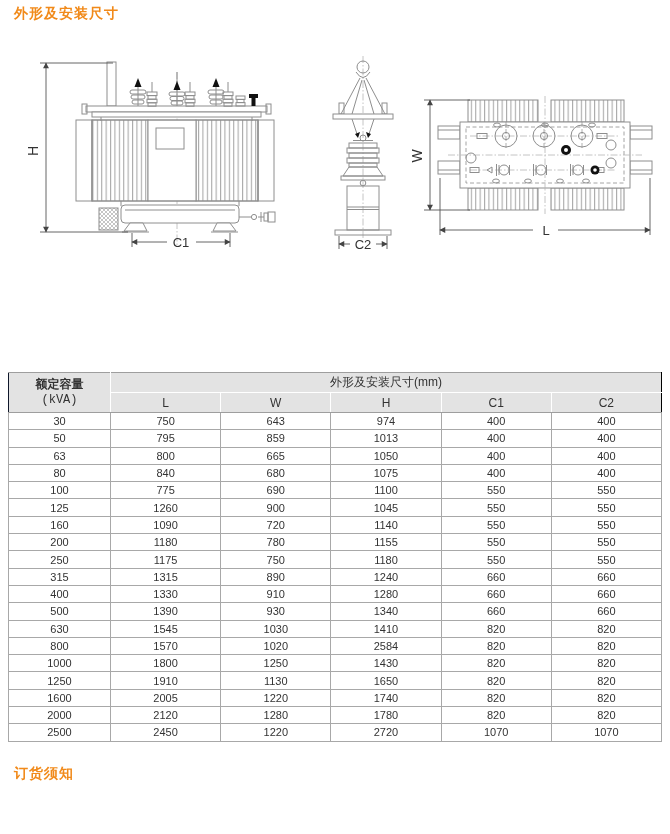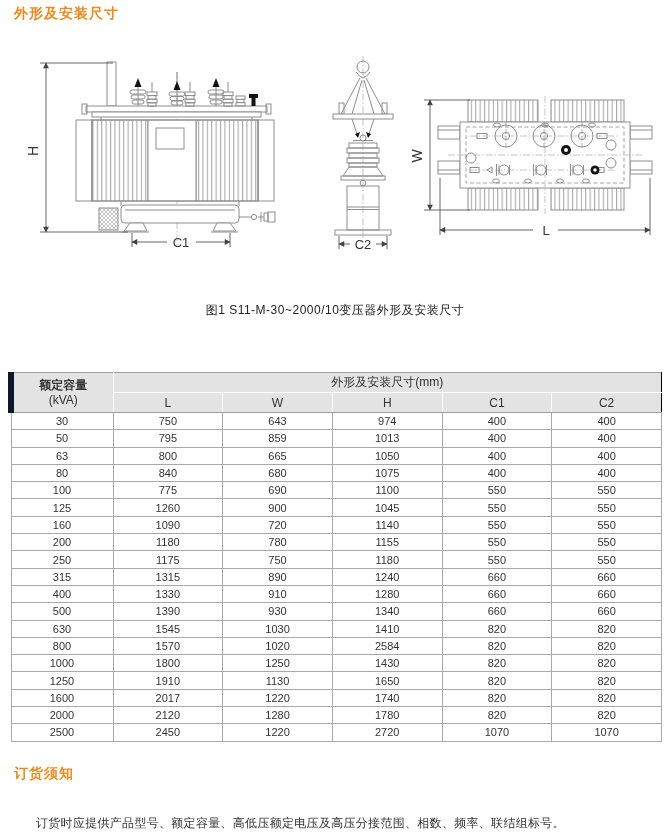--- a/index.html
+++ b/index.html
@@ -16,21 +16,21 @@
   #caption { position:absolute; left:0; top:302px; width:670px; text-align:center; font-size:12px; color:#222; letter-spacing:0.5px; }
 
   #spec-table { position:absolute; left:8px; top:372px; width:654px; border-collapse:collapse; table-layout:fixed; }
   #spec-table col.c0 { width:102px; }
   #spec-table th { background:#E3E3E3; font-size:12px; color:#333; font-weight:normal; text-align:center; border:1px solid #fff; }
   #spec-table th.cap { font-weight:bold; line-height:1.25; }
   #spec-table th.cap .unit { font-weight:normal; }
   #spec-table thead tr.r1 th { height:20px; }
   #spec-table thead tr.r2 th { height:20px; }
   #spec-table th.b-top { border-top:1px solid #9E9E9E; }
-  #spec-table th.b-left { border-left:6px solid #0f172a; }
+  #spec-table th.b-left { border-left:1px solid #0f172a;font-family:Liberation Mono, monospace; }
   #spec-table th.b-right { border-right:1px solid #000000; }
   #spec-table th.b-bottom { border-bottom:1px solid #9E9E9E; }
   #spec-table td { height:17.3px; text-align:center; font-size:11px; color:#333; border:1px solid #A8A8A8; background:#fff; padding:0; }
 
   #order-note { position:absolute; left:36px; top:815px; width:610px; font-size:12px; color:#333; letter-spacing:0.3px; }
 
   svg text { font-family:"Liberation Sans","DejaVu Sans",sans-serif; }
 </style>
 </head>
 <body>
@@ -287,21 +287,20 @@
       <line x1="430" y1="50" x2="430" y2="160" marker-start="url(#arr)" marker-end="url(#arr)"></line>
       <line x1="440" y1="128" x2="440" y2="185"></line>
       <line x1="650" y1="128" x2="650" y2="185"></line>
       <line x1="440" y1="180" x2="533" y2="180" marker-start="url(#arr)"></line>
       <line x1="558" y1="180" x2="650" y2="180" marker-end="url(#arr)"></line>
     </g>
     <text x="422" y="106" font-size="14" fill="#333" transform="rotate(-90 422 106)" text-anchor="middle">W</text>
     <text x="546" y="185" font-size="13" fill="#333" text-anchor="middle">L</text>
   </svg>
 
-  <div id="caption">图1 S11-M-30~2000/10变压器外形及安装尺寸</div>
 
   <table id="spec-table">
     <colgroup>
       <col class="c0">
         <col>
         <col>
         <col>
         <col>
         <col>
     </colgroup>
@@ -445,21 +444,21 @@
         <tr>
           <td>1250</td>
           <td>1910</td>
           <td>1130</td>
           <td>1650</td>
           <td>820</td>
           <td>820</td>
         </tr>
         <tr>
           <td>1600</td>
-          <td>2017</td>
+          <td>2005</td>
           <td>1220</td>
           <td>1740</td>
           <td>820</td>
           <td>820</td>
         </tr>
         <tr>
           <td>2000</td>
           <td>2120</td>
           <td>1280</td>
           <td>1780</td>
@@ -471,15 +470,14 @@
           <td>2450</td>
           <td>1220</td>
           <td>2720</td>
           <td>1070</td>
           <td>1070</td>
         </tr>
       </tbody>
   </table>
 
   <div class="sec-title" id="title-2">订货须知</div>
-  <div id="order-note">订货时应提供产品型号、额定容量、高低压额定电压及高压分接范围、相数、频率、联结组标号。</div>
 
 </div>
 
 </body></html>

